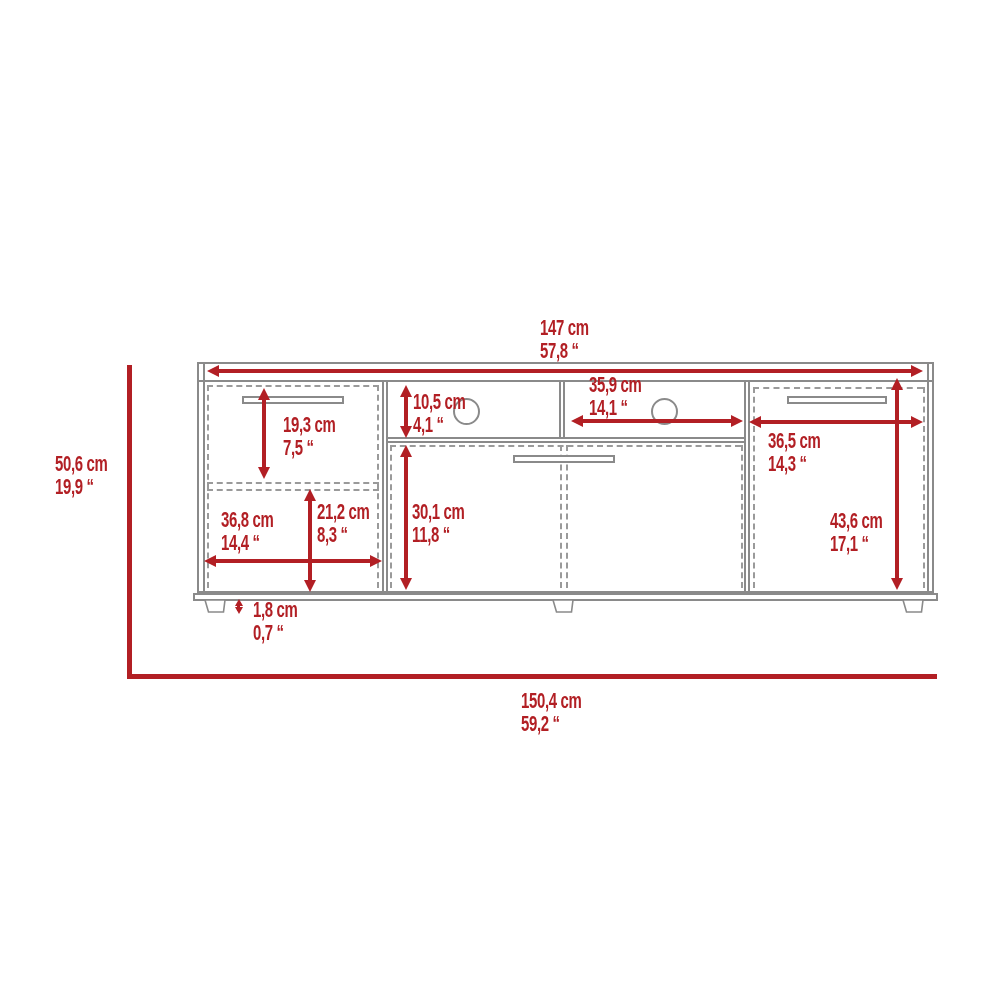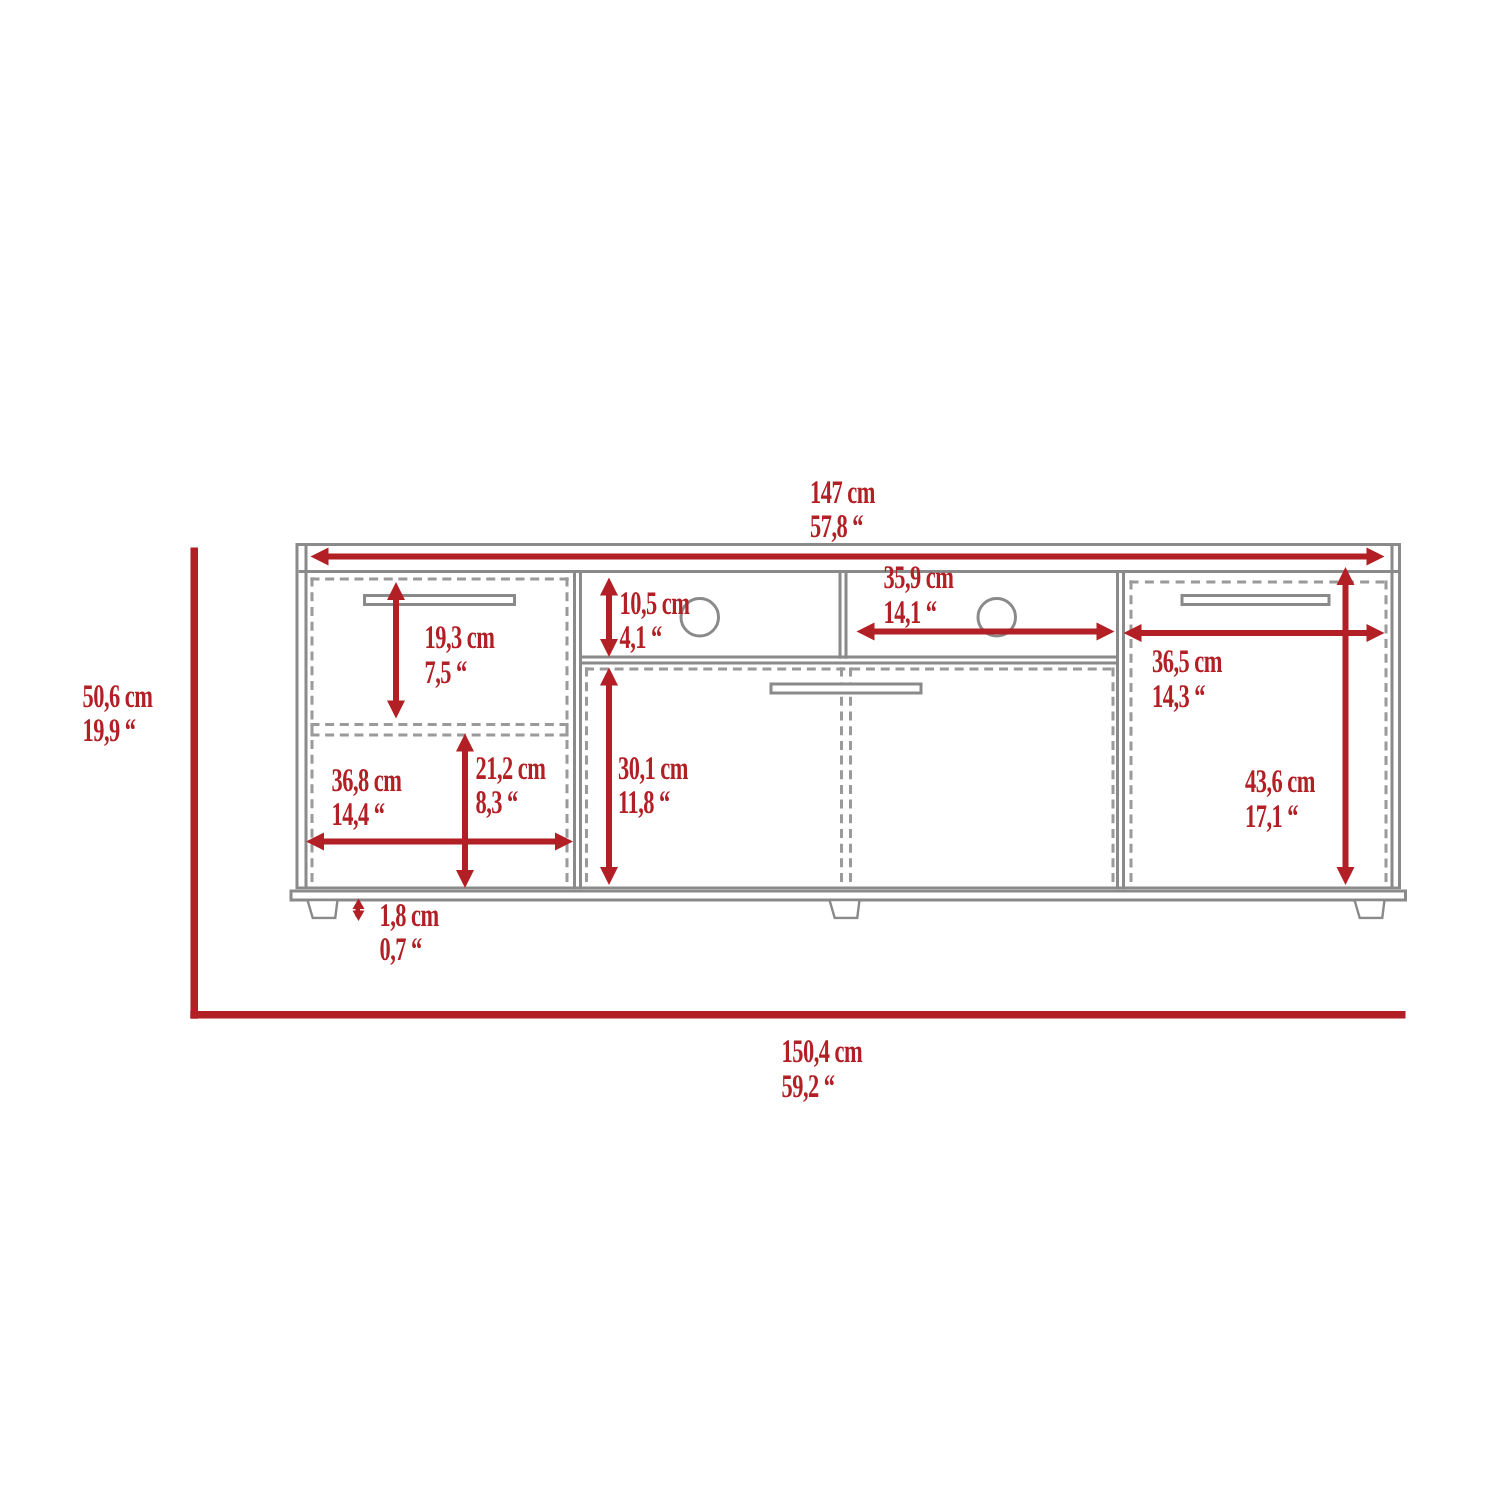--- a/index.html
+++ b/index.html
@@ -3,21 +3,21 @@
 <meta charset="utf-8">
 <style>
   :root{
     --red:#b21f24;
     --gray:#8a8a8a;
     --dash:#9a9a9a;
   }
   html,body{margin:0;padding:0;background:#fff;}
   .canvas{
     position:relative;width:1000px;height:1000px;background:#fff;
-    font-family:Liberation Serif, serif;overflow:hidden;
+    font-family:Liberation Sans, sans-serif;overflow:hidden;
   }
   .abs{position:absolute;}
   
   .gbox{position:absolute;border:2px solid var(--gray);background:#fff;box-sizing:border-box;}
   .hline{position:absolute;height:0;border-top:2px solid var(--gray);}
   .vline{position:absolute;width:0;border-left:2px solid var(--gray);}
   .vdivider{position:absolute;width:6px;border-left:2px solid var(--gray);border-right:2px solid var(--gray);box-sizing:border-box;}
   .dash-h{position:absolute;height:0;border-top:2px dashed var(--dash);}
   .dash-v{position:absolute;width:0;border-left:2px dashed var(--dash);}
   .handle{position:absolute;height:8px;border:2px solid var(--gray);background:#fff;box-sizing:border-box;}

